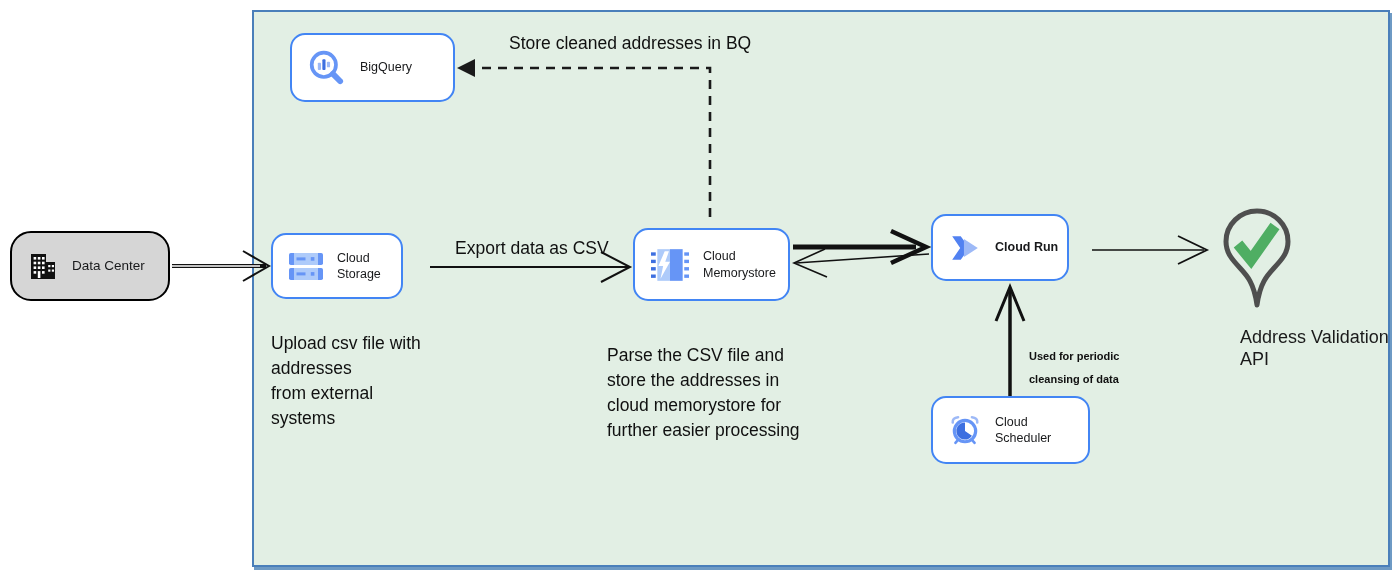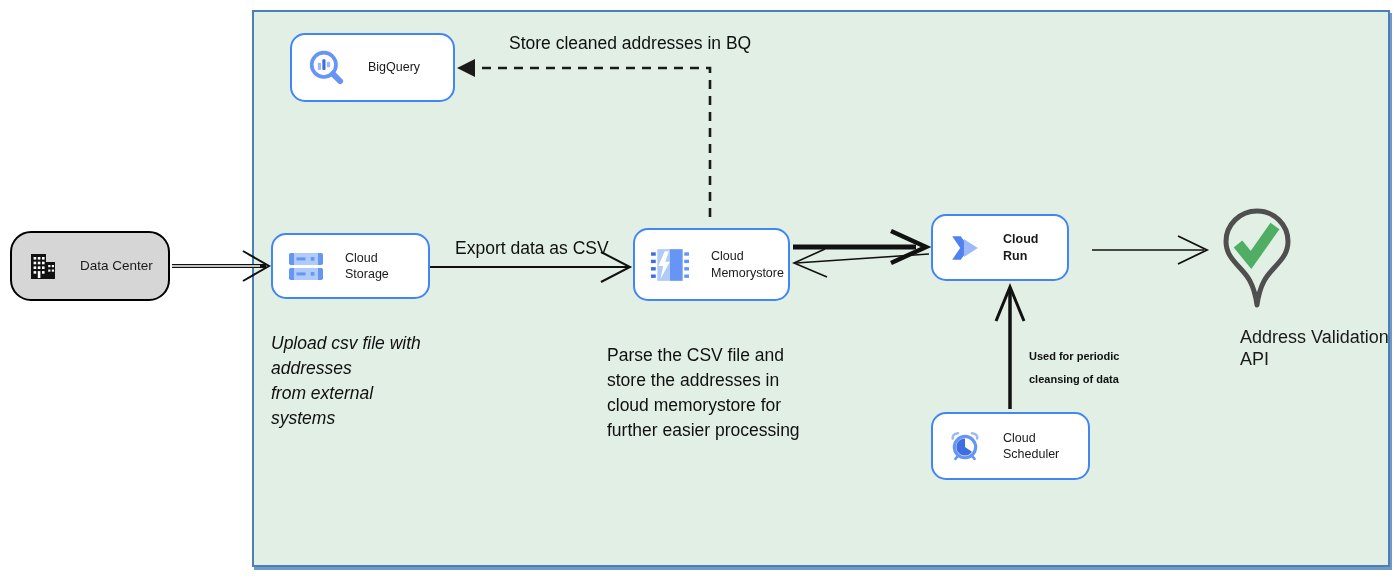--- a/index.html
+++ b/index.html
@@ -14,39 +14,39 @@
     position: absolute; left: 252px; top: 10px; width: 1138px; height: 557px;
     background: #e2efe4;
     border: 2px solid #4a7fba;
     box-shadow: 2px 3px 0 #6e9ac4;
     z-index: 0;
   }
   #arrow-layer { position: absolute; left: 0; top: 0; width: 1400px; height: 580px; z-index: 1; pointer-events: none; }
   .node {
     position: absolute; z-index: 2;
     background: #ffffff; border: 2px solid #4285f4; border-radius: 15px;
-    display: flex; align-items: center; gap: 22px; padding: 0 8px 0 16px;
+    display: flex; align-items: center; gap: 14px; padding: 0 8px 0 16px;
   }
   .node .label { font-size: 12.5px; line-height: 1.3; color: #18191b; }
   .node.datacenter { background: #d6d6d6; border: 2.5px solid #000000; border-radius: 21px; }
   .node.datacenter .label { font-size: 13.5px; }
   #node-datacenter   { left: 10px;  top: 231px; width: 160px; height: 70px; }
   #node-bigquery     { left: 290px; top: 33px;  width: 165px; height: 69px; }
-  #node-storage      { left: 271px; top: 233px; width: 159px; height: 66px; }
+  #node-storage      { left: 271px; top: 233px; width: 132px; height: 66px; }
   #node-memorystore  { left: 633px; top: 228px; width: 157px; height: 73px; }
   #node-run          { left: 931px; top: 214px; width: 138px; height: 67px; font-weight: bold; }
-  #node-scheduler    { left: 931px; top: 412px; width: 159px; height: 68px; }
+  #node-scheduler    { left: 931px; top: 396px; width: 159px; height: 68px; }
   .icon { display: inline-flex; flex: 0 0 auto; }
   .annotation {
     position: absolute; z-index: 3; white-space: pre-line;
     font-size: 17.5px; line-height: 25px; color: #101010;
   }
   #ann-store-bq   { left: 489px;  top: 32px;  line-height: 22px; margin-left: 20px; }
   #ann-export-csv { left: 455px;  top: 217px; line-height: 22px; margin-top: 20px; }
-  #ann-upload     { left: 271px;  top: 331px; width: 230px; font-style: italic; }
+  #ann-upload     { left: 271px;  top: 331px; width: 230px; }
   #ann-parse      { left: 607px;  top: 331px; width: 270px; margin-top: 12px; }
   #ann-periodic   { left: 1029px; top: 345px; width: 190px; font-size: 11px; line-height: 23px; font-weight: bold; }
   #pin-marker { position: absolute; left: 1221px; top: 207px; z-index: 2; }
   #ann-address-api {
     position: absolute; left: 1240px; top: 326px; z-index: 3; white-space: pre-line;
     font-size: 18px; line-height: 22px; color: #1a1a1a;
   }
 </style>
 </head>
 <body>

